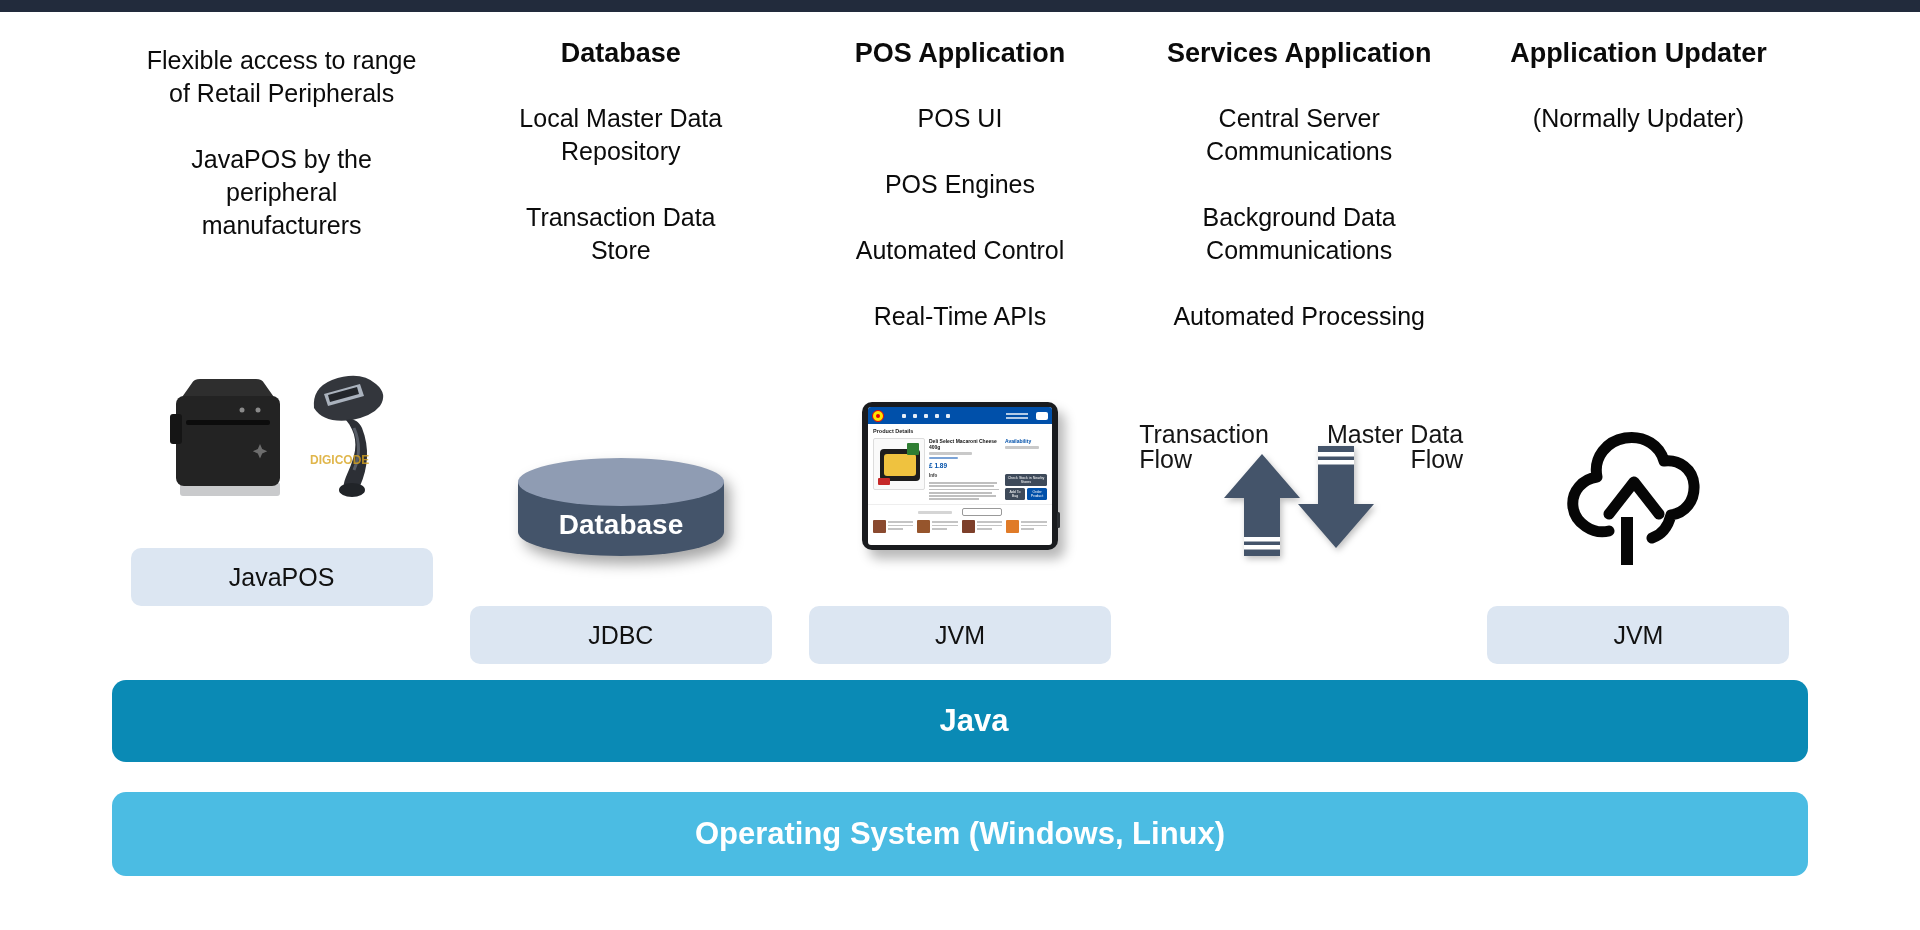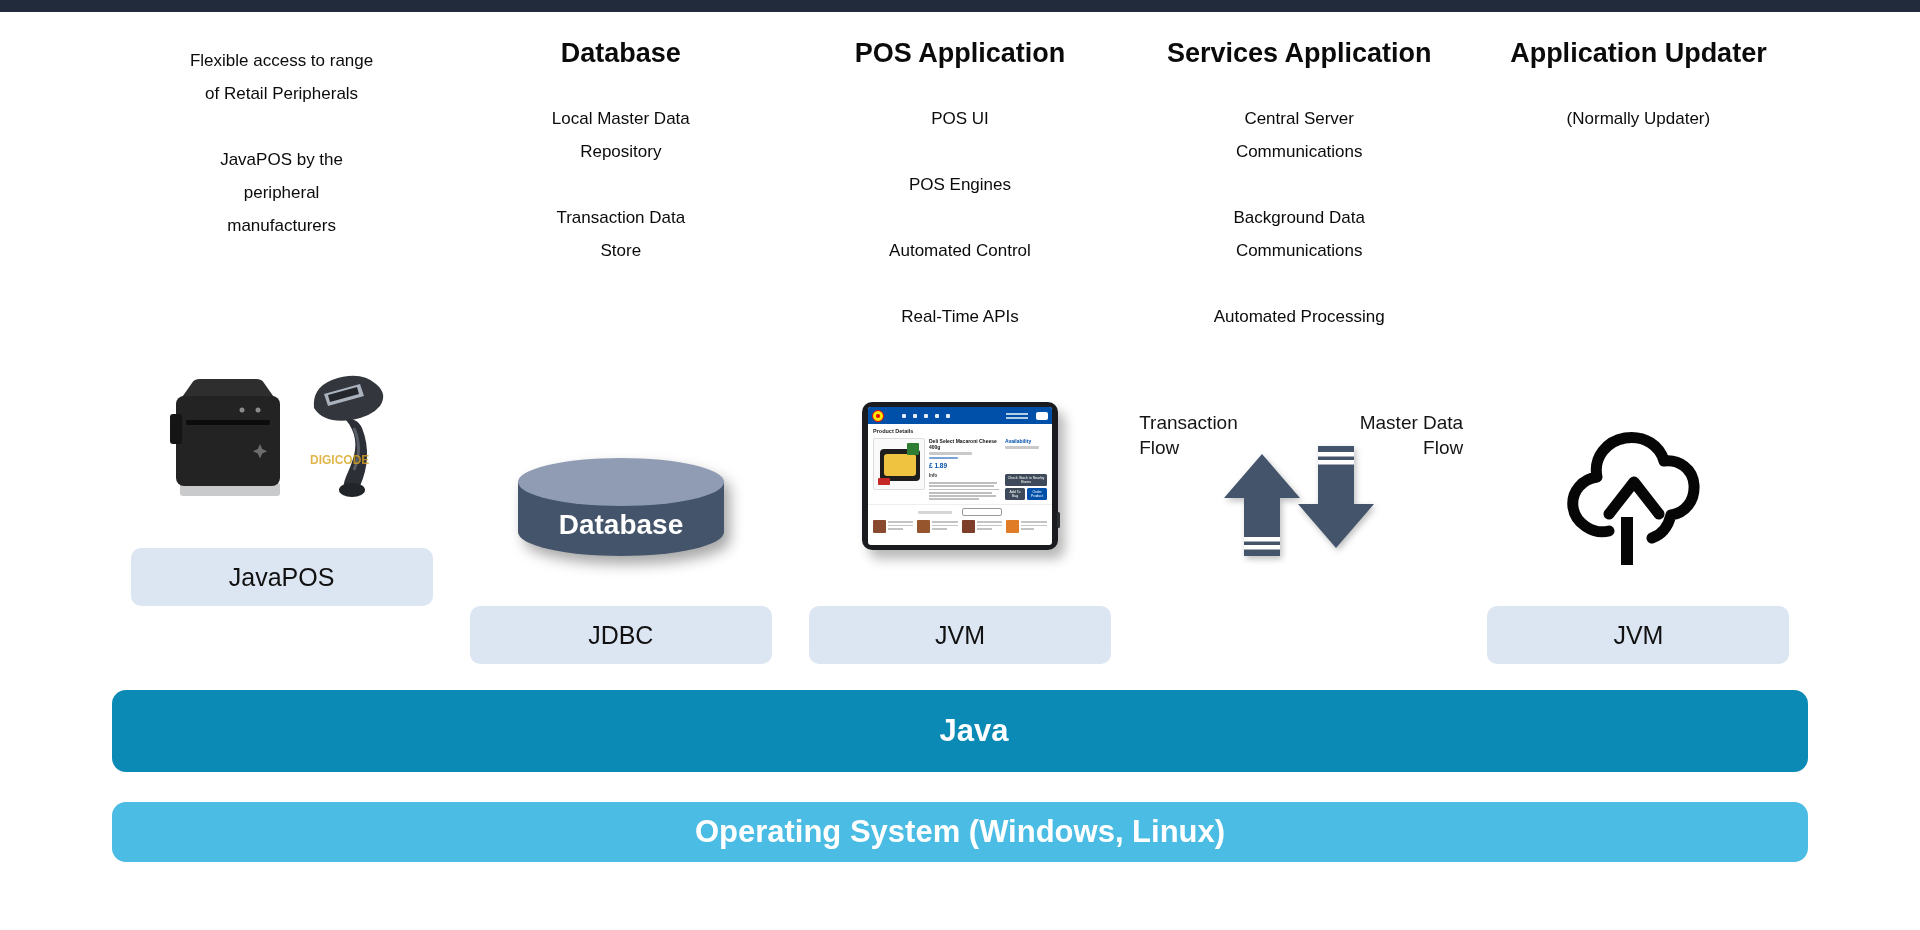--- a/index.html
+++ b/index.html
@@ -6,44 +6,44 @@
   html,body { background:#fff; }
   .canvas {
     position:relative; width:1920px; height:930px; background:#fff;
     font-family:"Liberation Sans", sans-serif; color:#0b0b0b; overflow:hidden;
   }
   .top-bar { height:12px; width:100%; background:#222B3C; }
 
   .columns { display:grid; grid-template-columns:repeat(5,1fr); padding:0 112px; }
   .column { display:flex; flex-direction:column; align-items:center; }
   .col-title { margin-top:24px; font-size:27px; font-weight:bold; line-height:34px; height:34px; text-align:center; }
-  .col-desc { margin-top:32px; height:238px; font-size:17px; line-height:33px; text-align:center; }
+  .col-desc { margin-top:32px; height:238px; font-size:25px; line-height:33px; text-align:center; }
   .col-desc p { white-space:pre-line; margin:0 0 33px 0; }
 
   .icon-area { height:250px; width:100%; display:flex; align-items:flex-end; justify-content:center; position:relative; }
 
   .pill {
     margin-top:16px; width:302px; height:58px; border-radius:10px;
     background:#DCE6F2; display:flex; align-items:center; justify-content:center;
     font-size:25px; color:#111;
   }
 
   .layer {
     margin:0 112px; height:82px; border-radius:14px; color:#fff;
     display:flex; align-items:center; justify-content:center;
     font-size:31px; font-weight:bold;
   }
-  .layer-java { margin-top:26px; background:#0A8AB5;padding-left:28px; }
-  .layer-os   { margin-top:30px; background:#4BBCE3; height:60px; }
+  .layer-java { margin-top:16px; background:#0A8AB5;padding-left:28px; }
+  .layer-os   { margin-top:30px; background:#4BBCE3; height:84px; }
 
   
   .devices-svg { margin-bottom:30px; }
   .db-wrap { margin-bottom:26px; filter:drop-shadow(6px 8px 7px rgba(0,0,0,0.35)); }
   .arrows-wrap { position:relative; width:332px; height:152px; margin-bottom:28px; }
-  .arrow-label { position:absolute; top:0; font-size:19px; line-height:25px; white-space:pre-line; color:#151515; }
+  .arrow-label { position:absolute; top:12px; font-size:25px; line-height:25px; white-space:pre-line; color:#151515; }
   .arrow-label.left  { left:6px;  text-align:left; }
   .arrow-label.right { right:2px; text-align:right; }
   .arrows-svg { position:absolute; left:50%; transform:translateX(-50%); bottom:0; filter:drop-shadow(2px 3px 3px rgba(0,0,0,0.25)); }
   .cloud-svg { margin-bottom:18px; }
 
   
   .tablet {
     width:196px; height:148px; background:#191b1e; border-radius:10px; padding:5px 6px;
     margin-bottom:40px; box-shadow:7px 9px 12px rgba(0,0,0,0.28); position:relative;
   }

